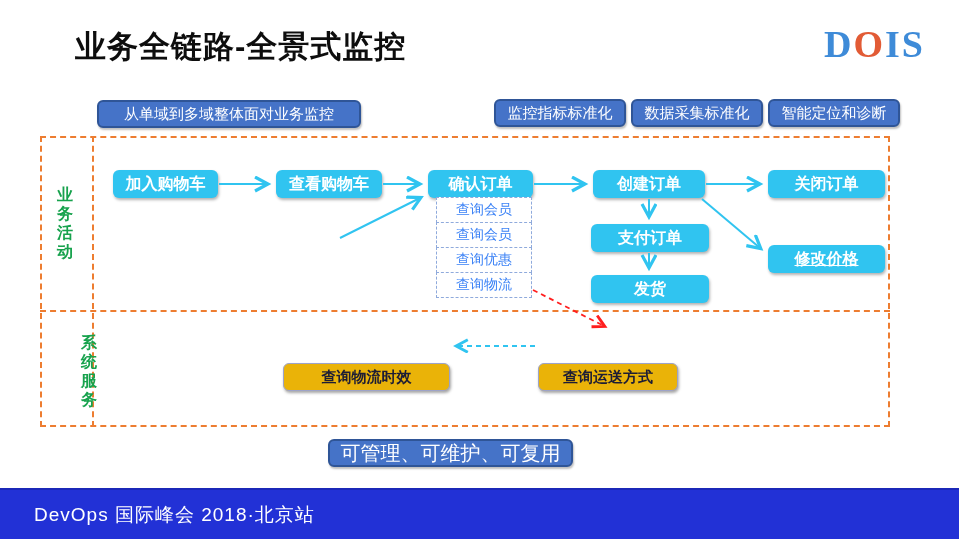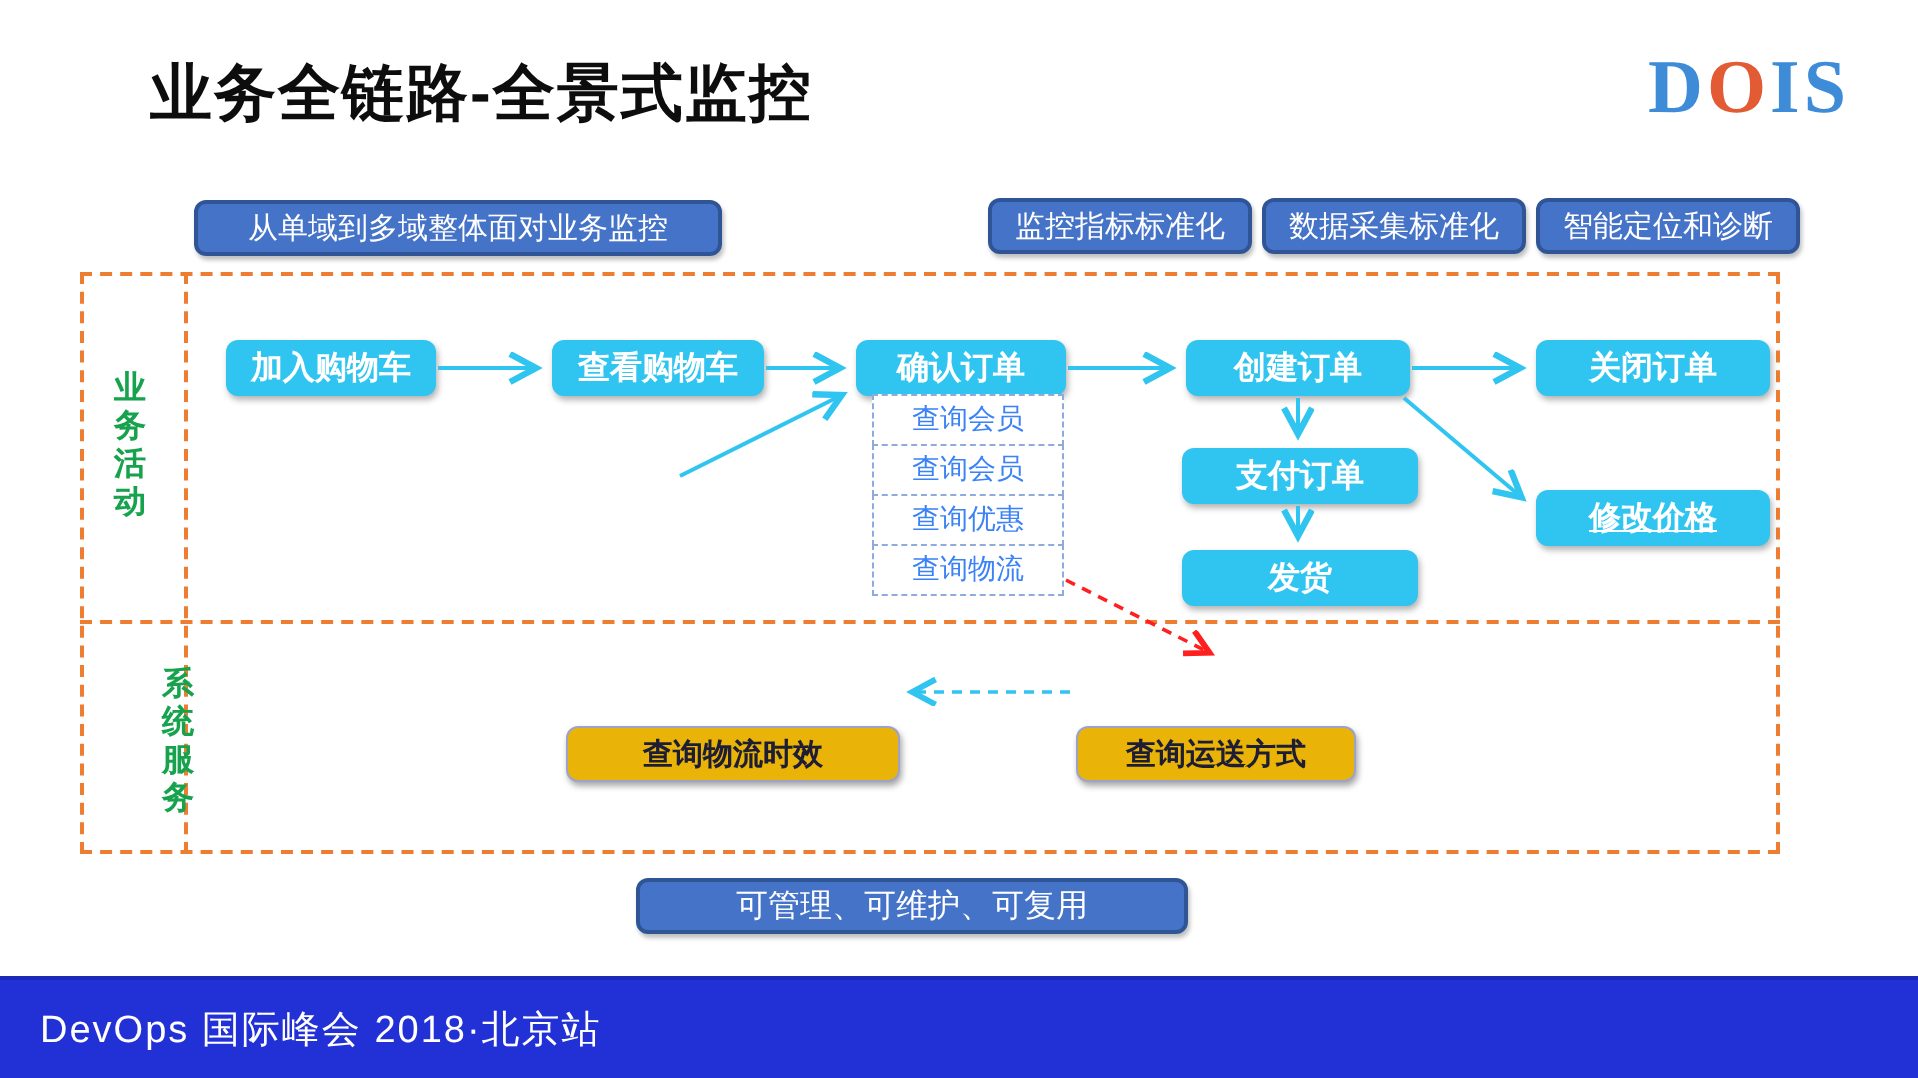--- a/index.html
+++ b/index.html
@@ -57,21 +57,21 @@
     background:#eab308;border:1px solid #9da3c8;border-radius:6px;
     color:#1d1d35;display:flex;align-items:center;justify-content:center;
     font-size:15px;font-weight:600;box-sizing:border-box;
     box-shadow:1px 2px 3px rgba(0,0,0,0.35);white-space:nowrap;margin-top:31px;
   }
   
   .footer{
     left:0;top:488px;width:959px;height:51px;background:#2231d6;
     border-top:2px solid #1b28b8;box-sizing:border-box;
     display:flex;align-items:center;color:#ffffff;font-size:19px;
-    padding-left:20px;letter-spacing:1px;
+    padding-left:34px;letter-spacing:1px;
   }
   svg.overlay{position:absolute;left:0;top:0;pointer-events:none;}
 </style>
 </head>
 <body>
 
 <div class="slide">
 
   <div class="abs title">业务全链路-全景式监控</div>
 
@@ -105,21 +105,21 @@
     <div class="qbox">查询物流</div>
   </div>
 
   <div class="abs node" style="left:591px;top:224px;width:118px;height:28px;">支付订单</div>
   <div class="abs node" style="left:591px;top:275px;width:118px;height:28px;">发货</div>
   <div class="abs node" style="left:768px;top:245px;width:117px;height:28px;text-decoration:underline;">修改价格</div>
 
   <div class="abs svc" style="left:283px;top:332px;width:167px;height:28px;">查询物流时效</div>
   <div class="abs svc" style="left:538px;top:332px;width:140px;height:28px;">查询运送方式</div>
 
-  <div class="abs pill" style="left:318px;top:439px;width:276px;height:28px;font-size:16px;">可管理、可维护、可复用</div>
+  <div class="abs pill" style="left:328px;top:439px;width:245px;height:28px;font-size:20px;">可管理、可维护、可复用</div>
 
   <div class="abs footer">
     <span>DevOps 国际峰会 2018·北京站</span>
   </div>
 
   <svg class="overlay" width="959" height="539" viewBox="0 0 959 539">
     <defs>
       <marker id="ac" markerWidth="10" markerHeight="10" refX="7" refY="4" orient="auto">
         <path d="M1,0.5 L7.5,4 L1,7.5" fill="none" stroke="#30c4f0" stroke-width="1.6"></path>
       </marker>

